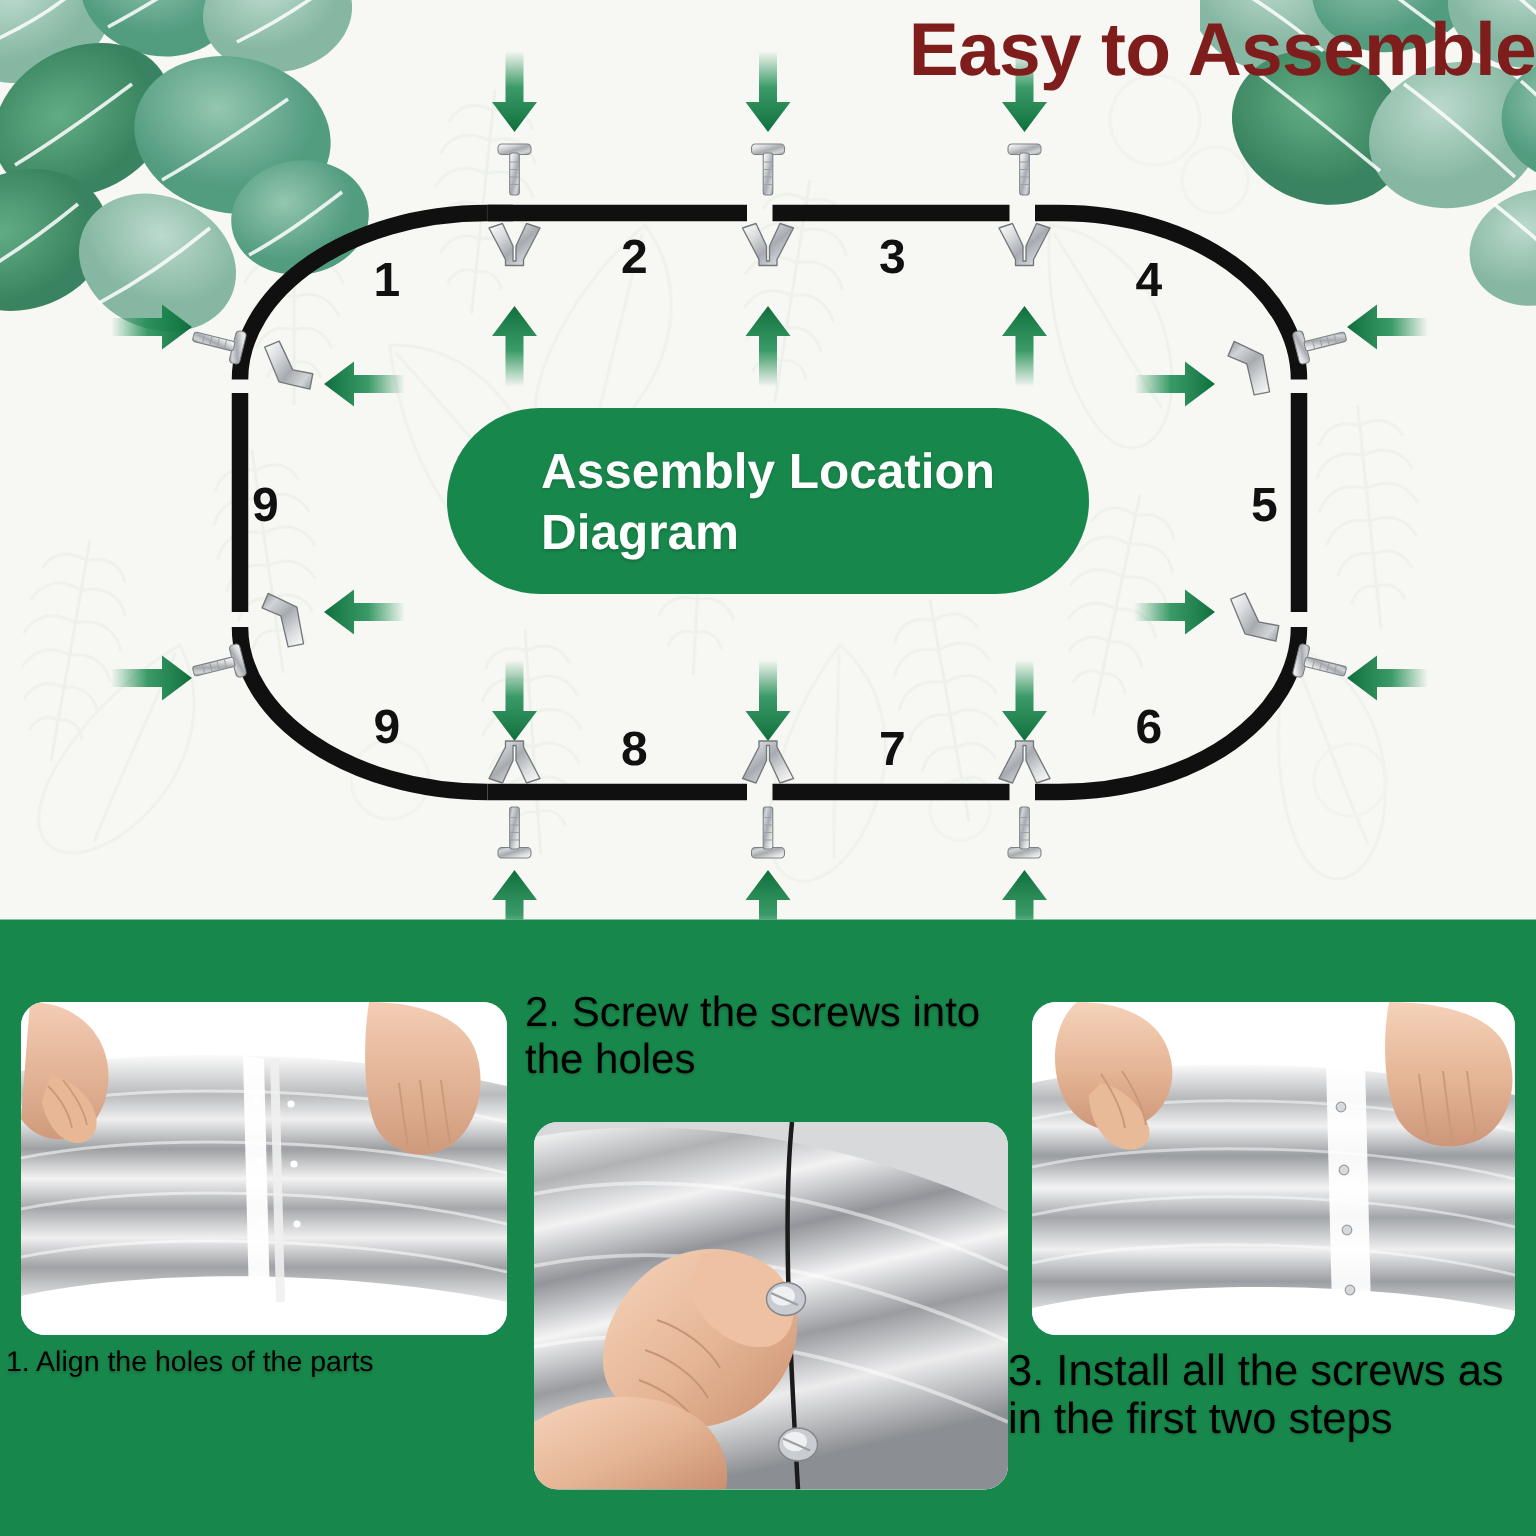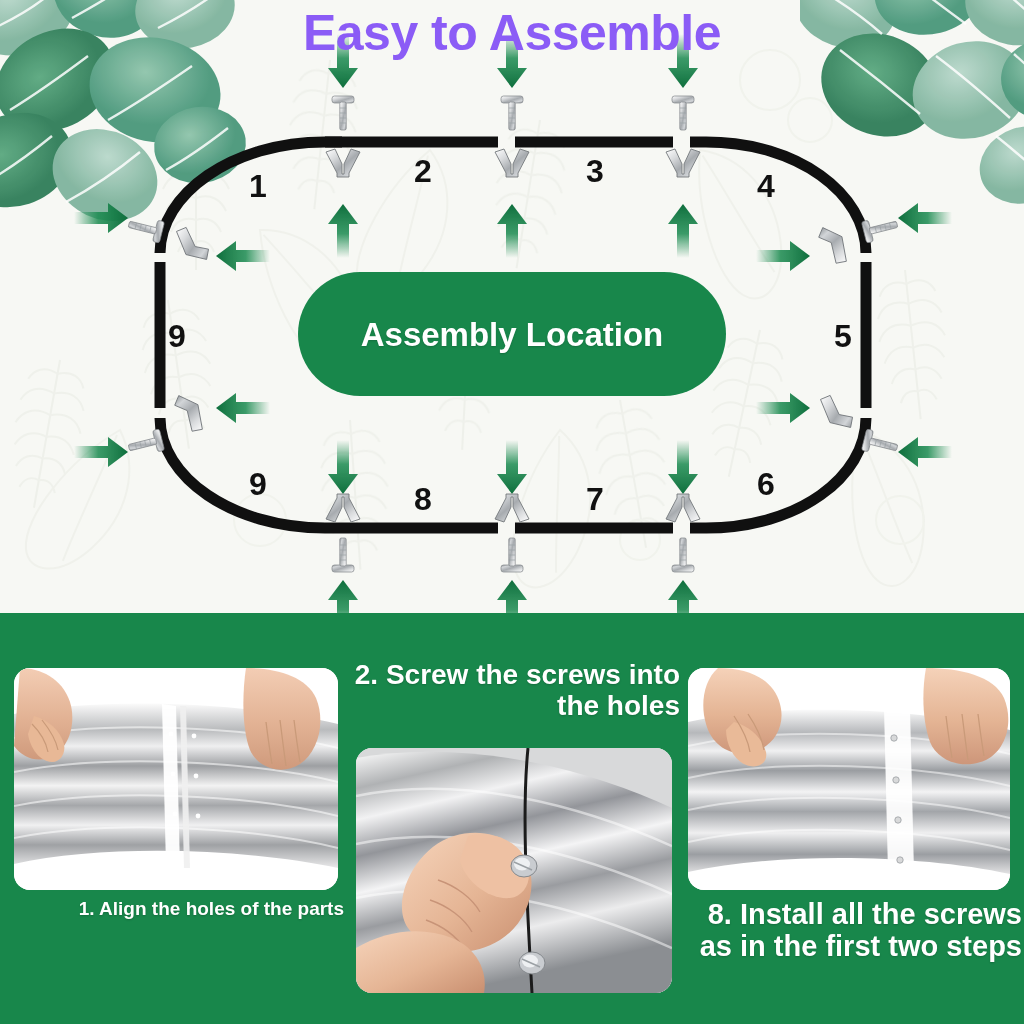--- a/index.html
+++ b/index.html
@@ -15,23 +15,23 @@
     position:absolute;left:0;top:0;width:1024px;height:613px;
     background:#f7f8f4;
     overflow:hidden;
   }
   
   .wm{position:absolute;opacity:.55;}
   .wm svg{display:block;}
 
   .title{
     position:absolute;left:0;top:4px;width:1024px;
-    text-align:center;
+    text-align:right;
     font-size:50px;font-weight:bold;
-    color:#8b5cf6;
+    color:#7f1d1d;
     letter-spacing:-.5px;
     font-family:"Liberation Sans", sans-serif;
     z-index:8;
   }
 
   
   .leafcluster{position:absolute;z-index:3;pointer-events:none;}
   .leafcluster svg{display:block;}
 
   
@@ -62,22 +62,22 @@
   #bottom{
     position:absolute;left:0;top:613px;width:1024px;height:411px;
     background:#18874b;
     overflow:hidden;
   }
   .photo{
     position:absolute;background:#f2f2f2;border-radius:16px;overflow:hidden;
   }
   .photo svg{display:block;width:100%;height:100%;}
   .cap{
-    position:absolute;color:#ffffff;font-weight:bold;
-    text-align:right;line-height:1.12;
+    position:absolute;color:#000000;font-weight:normal;
+    text-align:left;line-height:1.12;
     text-shadow:0 1px 2px rgba(0,0,0,.20);
   }
   #cap1{left:4px;top:285px;width:340px;font-size:19px;}
   #cap2{left:350px;top:46px;width:330px;font-size:28px;}
   #cap3{left:672px;top:285px;width:350px;font-size:29px;}
 </style>
 </head>
 <body>
 
 <div id="page">
@@ -360,20 +360,21 @@
     <div class="seg-num" style="left:834px;top:318px;">5</div>
     <div class="seg-num" style="left:757px;top:466px;">6</div>
     <div class="seg-num" style="left:586px;top:481px;">7</div>
     <div class="seg-num" style="left:414px;top:481px;">8</div>
     <div class="seg-num" style="left:249px;top:466px;">9</div>
     <div class="seg-num" style="left:168px;top:318px;">9</div>
 
     <div class="badge">
       <div class="badge-txt">
         <div>Assembly Location</div>
+        <div>Diagram</div>
       </div>
     </div>
   </div>
 
   <div id="bottom">
 
     <div class="photo" style="left:14px;top:55px;width:324px;height:222px;">
       <svg viewBox="0 0 324 222" preserveAspectRatio="none">
         <defs>
           <linearGradient id="pm1" x1="0" y1="0" x2="0" y2="1">
@@ -540,16 +541,16 @@
             <path d="M258,48 C260,64 262,78 264,90"></path>
             <path d="M274,46 C276,62 278,78 280,92"></path>
             <path d="M290,46 C292,62 294,76 296,88"></path>
           </g>
         </g>
       </svg>
     </div>
 
     <div class="cap" id="cap1">1. Align the holes of the parts</div>
     <div class="cap" id="cap2">2. Screw the screws into the holes</div>
-    <div class="cap" id="cap3">8. Install all the screws as in the first two steps</div>
+    <div class="cap" id="cap3">3. Install all the screws as in the first two steps</div>
   </div>
 
 </div>
 
 </body></html>

